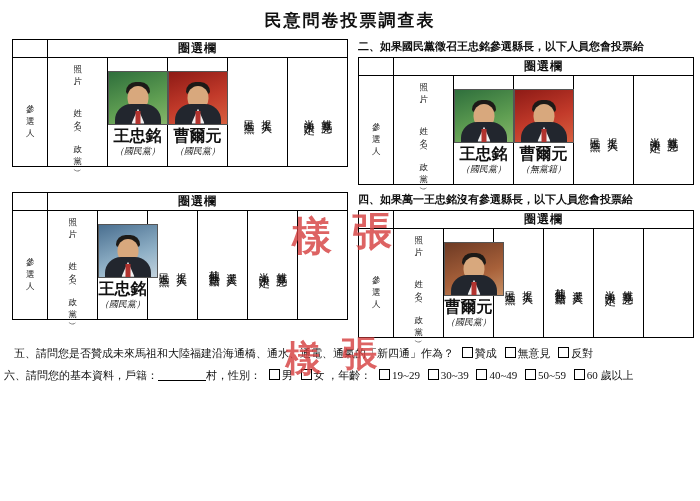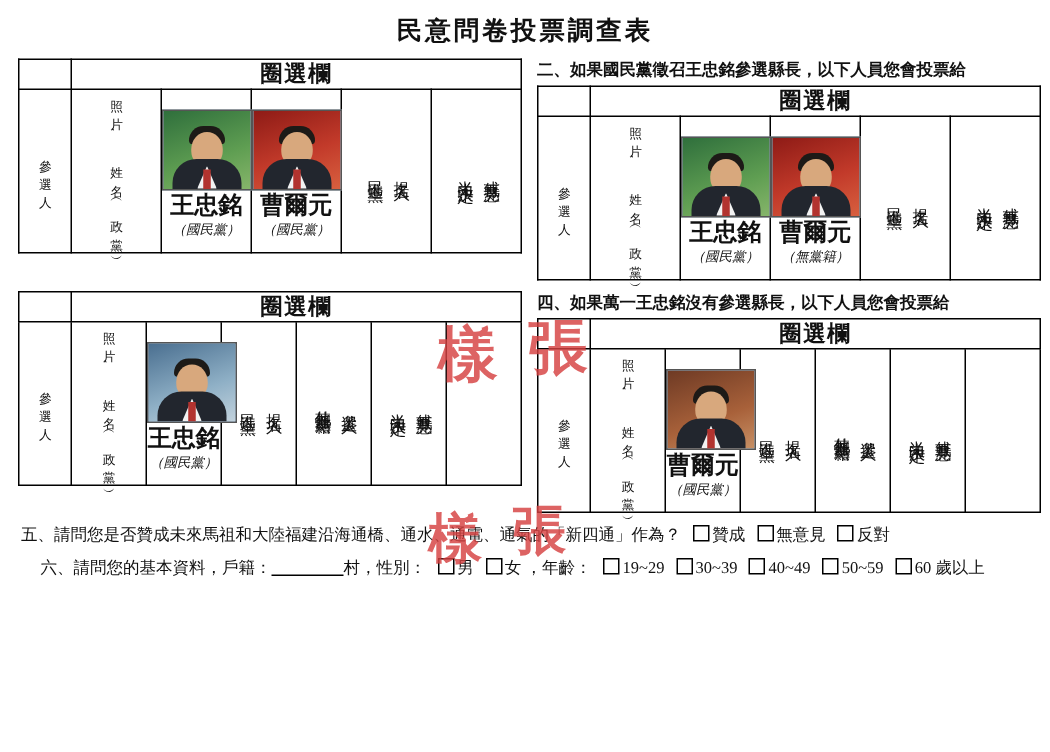--- a/index.html
+++ b/index.html
@@ -57,21 +57,21 @@
     padding:0;
     text-align:center;
     vertical-align:middle;
   }
   .hdr-left{
     width:34px;
     font-size:10px;
     font-weight:bold;
   }
   .hdr-circle{
-    font-size:15px;
+    font-size:12px;
     font-weight:bold;
     letter-spacing:1px;
     height:17px;
   }
   .labelcol{
     width:26px;
     font-size:8.5px;
     line-height:1.12;
     padding:2px 0;
   }
@@ -164,21 +164,21 @@
   .stamp.s2{left:352px;top:172px;font-size:40px;}
   .stamp.s3{left:286px;top:300px;font-size:36px;}
   .stamp.s4{left:342px;top:300px;font-size:36px;}
 
   .q5{
     margin:7px 14px 0 14px;
     font-size:11px;
     line-height:1.6;
   }
   .q6{
-    margin:4px 14px 0 27px;
+    margin:4px 14px 0 4px;
     font-size:11px;
     line-height:1.6;
   }
   .cb{
     display:inline-block;
     width:9px;height:9px;
     border:1px solid #000;
     margin:0 2px 0 5px;
     vertical-align:-1px;
   }

